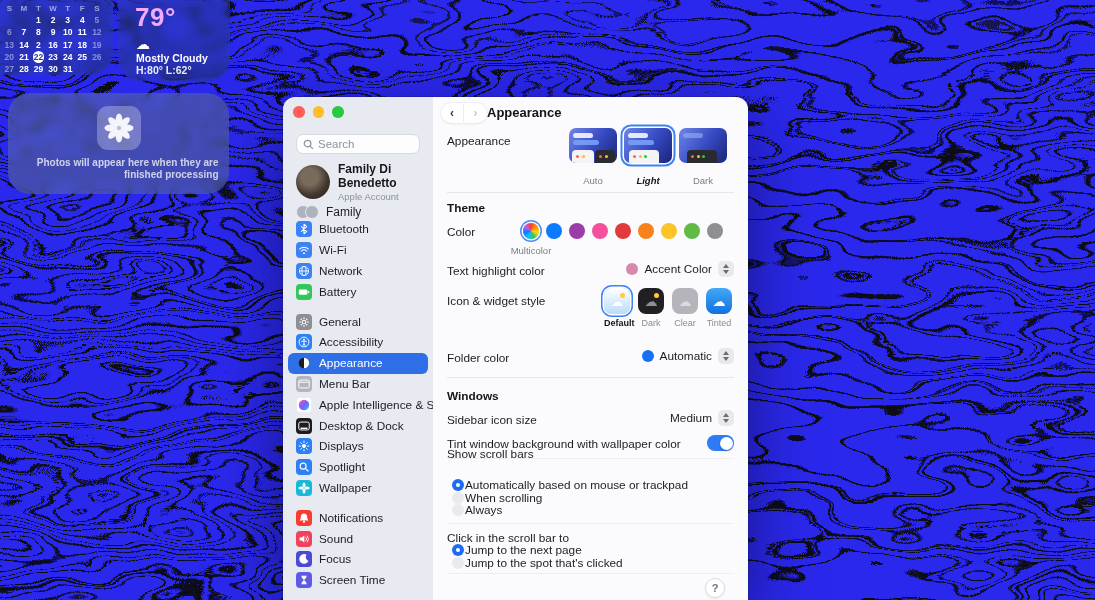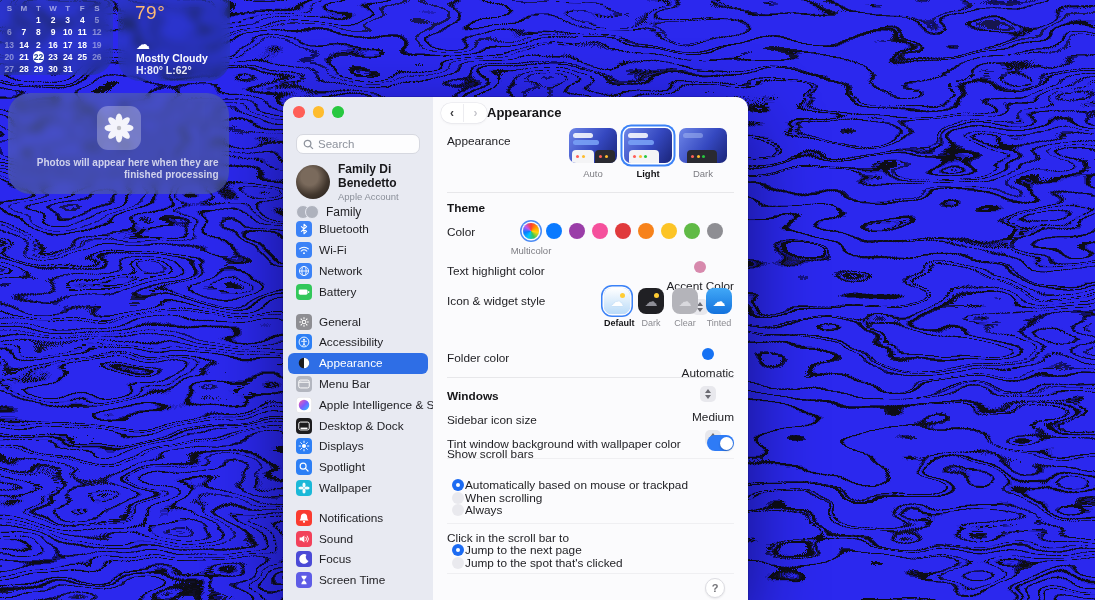--- a/index.html
+++ b/index.html
@@ -10,21 +10,21 @@
   
   .glass { position:absolute; background:rgba(44,70,160,0.42); backdrop-filter:blur(5px); border-radius:22px; z-index:1; }
   #calendar-widget { left:-22px; top:-26px; width:135px; height:101px; }
   #cal-grid { position:absolute; left:24px; top:28px; display:grid; grid-template-columns:repeat(7,14.6px); grid-auto-rows:12.2px; }
   #cal-grid span { font-size:8.5px; font-weight:bold; color:#fff; display:flex; align-items:center; justify-content:center; }
   #cal-grid .hdr { color:rgba(255,255,255,0.55); font-size:8px; }
   #cal-grid .dim { color:rgba(255,255,255,0.45); }
   #cal-grid .sel { background:#fff; color:#1d3d96; border-radius:50%; width:11.5px; height:11.5px; margin:auto; }
 
   #weather-widget { left:118px; top:-26px; width:112px; height:107px; }
-  #weather-temp { position:absolute; left:17px; top:28px; font-size:19px; font-weight:400; color:#fdba74; letter-spacing:0.5px; }
+  #weather-temp { position:absolute; left:17px; top:28px; font-size:26px; font-weight:700; color:#f0abfc; letter-spacing:0.5px; }
   #weather-cloud { position:absolute; left:18px; top:62px; color:#fff; font-size:14px; }
   #weather-cond { position:absolute; left:18px; top:78px; font-size:10.5px; font-weight:bold; color:#fff; }
   #weather-hl { position:absolute; left:18px; top:90px; font-size:10.5px; font-weight:bold; color:rgba(255,255,255,0.9); }
 
   #photos-widget { left:8px; top:93px; width:221px; height:101px; background:rgba(96,116,158,0.5); display:flex; flex-direction:column; align-items:center; justify-content:center; }
   #photos-iconbox { width:44px; height:44px; border-radius:11px; background:rgba(255,255,255,0.28); display:flex; align-items:center; justify-content:center; margin-bottom:7px; }
   #photos-msg { width:200px; text-align:right; font-size:10px; font-weight:bold; color:rgba(255,255,255,0.75); line-height:1.25; }
 
   
   #settings-window { position:absolute; left:283px; top:97px; width:465px; height:503px; z-index:2;
@@ -80,33 +80,33 @@
   .scene { width:48px; height:35px; border-radius:7px; overflow:hidden; position:relative;
     background:linear-gradient(125deg,#6e86e8 0%,#3548c0 55%,#1a2478 100%); }
   .app-thumb.selected .scene { box-shadow:0 0 0 1.5px #fff, 0 0 0 3.5px #3b82f7; }
   .scene .pill { position:absolute; left:4px; top:5px; width:20px; height:5px; border-radius:3px; background:rgba(255,255,255,0.85); }
   .scene .pill2 { position:absolute; left:4px; top:12px; width:26px; height:5px; border-radius:3px; background:rgba(120,160,245,0.9); }
   .miniwin { position:absolute; bottom:-2px; width:26px; height:15px; border-radius:4px 4px 0 0; }
   .miniwin.light { background:#f4f4f6; } .miniwin.dark { background:#2a2a31; }
   .miniwin .dots { position:absolute; left:4px; top:5px; display:flex; gap:2.5px; }
   .miniwin .dots i { width:3px; height:3px; border-radius:50%; }
   .d-r { background:#ff5f57; } .d-y { background:#febc2e; } .d-g { background:#28c840; }
-  .app-thumb .cap { margin-top:5px; font-size:9.5px; color:#7c7c82; }
-  .app-thumb.selected .cap { color:#141417; font-weight:bold; }
+  .app-thumb .cap { margin-top:12px; font-size:9.5px; color:#7c7c82; }
+  .app-thumb.selected .cap { color:#141417; font-weight:bold;font-style:italic; }
 
   
   #theme-title { position:absolute; left:14px; top:104px; }
   #color-label { position:absolute; left:14px; top:128px; }
   #swatch-row { position:absolute; left:90px; top:126px; display:flex; align-items:center; gap:7px; }
   .swatch { width:16px; height:16px; border-radius:50%; }
   .swatch.multicolor { background:conic-gradient(#ff3b30,#ff9500,#ffd60a,#34c759,#00c7fc,#0a7aff,#bf5af2,#ff3b30); }
   .swatch.selected { box-shadow:0 0 0 1.5px #fbfbfd, 0 0 0 3px #4b8bf5; }
   #multicolor-label { position:absolute; left:68px; top:148px; width:60px; text-align:center; font-size:9.5px; color:#7c7c82; }
 
-  .right-select { position:absolute; right:14px; display:flex; align-items:center; gap:6px;flex-direction:column; }
+  .right-select { position:absolute; right:14px; display:flex; align-items:center; gap:6px; }
   .mini-swatch { width:12px; height:12px; border-radius:50%; }
   .sel-value { font-size:11.8px; color:#1d1d21; }
   .stepper { width:16px; height:16px; border-radius:5px; background:#e8e8ed; display:flex; flex-direction:column; align-items:center; justify-content:center; gap:1.5px; }
   .stepper .up { width:0; height:0; border-left:3px solid transparent; border-right:3px solid transparent; border-bottom:4px solid #6b6b72; }
   .stepper .down { width:0; height:0; border-left:3px solid transparent; border-right:3px solid transparent; border-top:4px solid #6b6b72; }
 
   #highlight-label { position:absolute; left:14px; top:167px; }
   #highlight-select { top:164px; }
 
   #iconstyle-label { position:absolute; left:14px; top:197px; }

